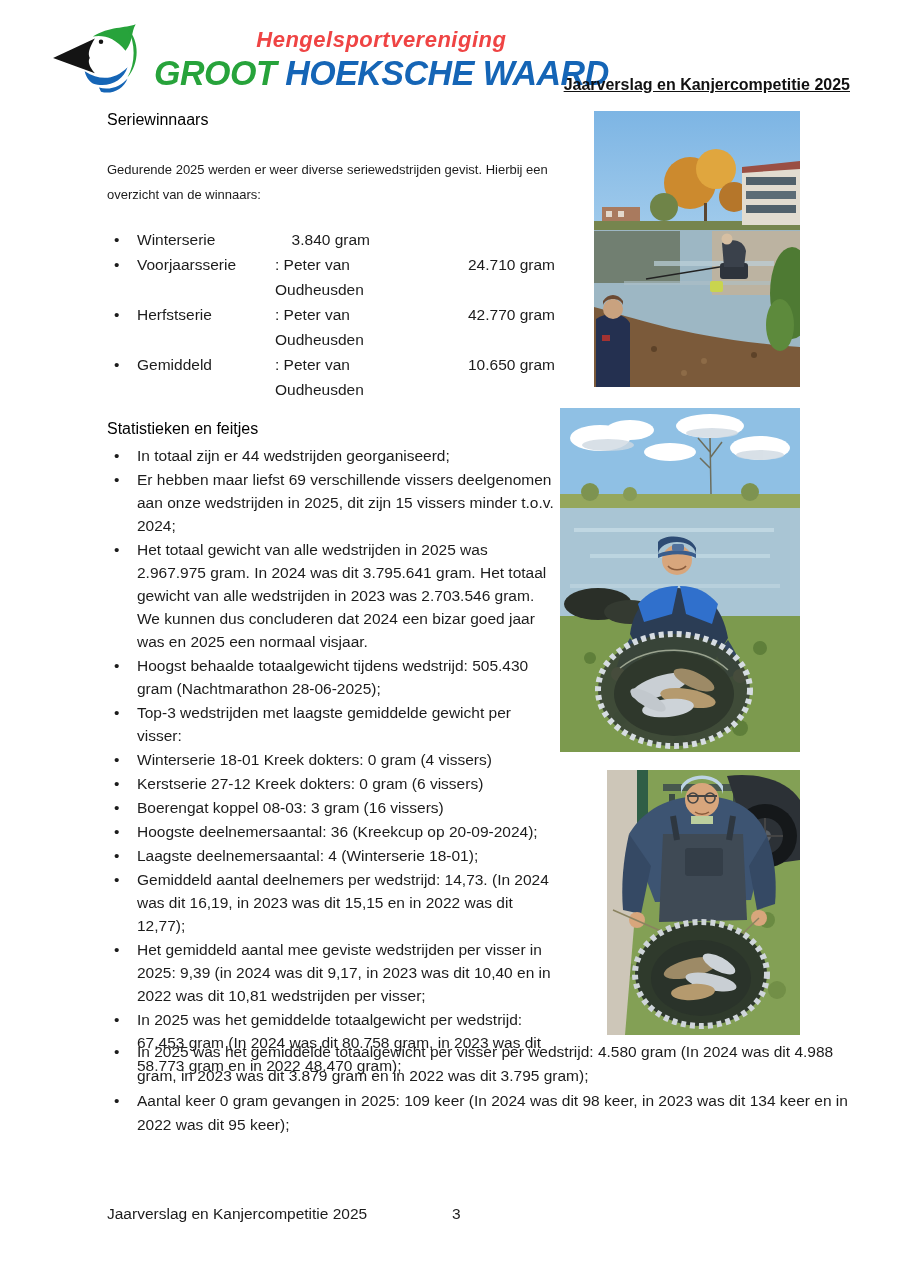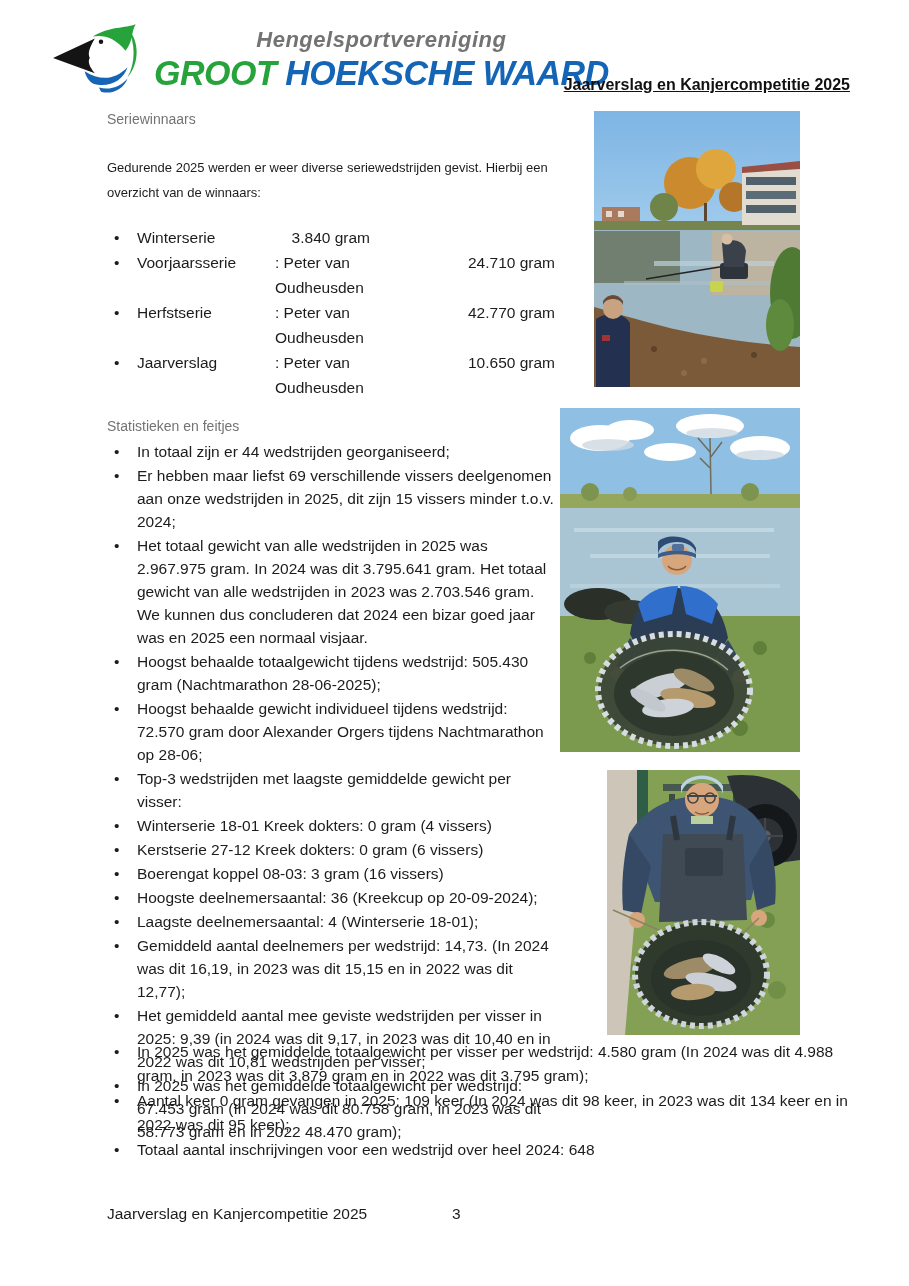--- a/index.html
+++ b/index.html
@@ -12,38 +12,38 @@
     background: #ffffff;
     overflow: hidden;
   }
 
   
   .header { position: absolute; top: 22px; left: 50px; right: 45px; height: 80px; }
   .logo { position: absolute; left: 0; top: 2px; display: flex; align-items: center; }
   .fish { width: 102px; height: 70px; }
   .logo-text { margin-left: 2px; text-align: center; }
   .logo-line1 {
-    font-style: italic; font-weight: 700; font-size: 22px; color: #737373;
+    font-style: italic; font-weight: 700; font-size: 22px; color: #ef4444;
     letter-spacing: 0.5px;
   }
   .logo-line2 {
     font-style: italic; font-weight: 800; font-size: 34px; letter-spacing: -0.5px;
     transform: scaleY(1.05); white-space: nowrap;
   }
   .logo-groot { color: #27a33b; }
   .logo-hw { color: #1565b6; }
   .doc-title {
     position: absolute; right: 14px; bottom: 8px;
     font-weight: 700; font-size: 16px; text-decoration: underline; color: #111;
   }
 
   
   .text-col { position: absolute; left: 107px; top: 111px; width: 472px; }
   h2.sec-title {
-    color: #737373; font-weight: 400; font-size: 14px; margin: 0 0 6px 0;
+    color: #000000; font-weight: 400; font-size: 16px; margin: 0 0 6px 0;
   }
   .intro { font-size: 13px; line-height: 25px; margin-bottom: 20px; margin-top: 28px; }
 
   .serie-list { list-style: none; width: 448px; margin-bottom: 18px; }
   .serie-row { display: flex; line-height: 25px; font-size: 15.5px; position: relative; padding-left: 30px; gap: 20px; }
   .serie-row::before { content: "\2022"; position: absolute; left: 7px; }
   .serie-name { width: 118px; flex: 0 0 118px; }
   .serie-winner { flex: 1; }
   .serie-weight { flex: 0 0 95px; text-align: right; }
 
@@ -114,50 +114,48 @@
         <span class="serie-name">Voorjaarsserie</span>
         <span class="serie-winner">: Peter van Oudheusden</span>
         <span class="serie-weight">24.710 gram</span>
       </li>
       <li class="serie-row">
         <span class="serie-name">Herfstserie</span>
         <span class="serie-winner">: Peter van Oudheusden</span>
         <span class="serie-weight">42.770 gram</span>
       </li>
       <li class="serie-row">
-        <span class="serie-name">Jaarverslag</span>
+        <span class="serie-name">Gemiddeld</span>
         <span class="serie-winner">: Peter van Oudheusden</span>
         <span class="serie-weight">10.650 gram</span>
       </li>
     </ul>
 
     <h2 class="sec-title stats-title">Statistieken en feitjes</h2>
 
     <ul class="stats-list narrow">
       <li>In totaal zijn er 44 wedstrijden georganiseerd;</li>
       <li>Er hebben maar liefst 69 verschillende vissers deelgenomen aan onze wedstrijden in 2025, dit zijn 15 vissers minder t.o.v. 2024;</li>
       <li>Het totaal gewicht van alle wedstrijden in 2025 was 2.967.975 gram. In 2024 was dit 3.795.641 gram. Het totaal gewicht van alle wedstrijden in 2023 was 2.703.546 gram. We kunnen dus concluderen dat 2024 een bizar goed jaar was en 2025 een normaal visjaar.</li>
       <li>Hoogst behaalde totaalgewicht tijdens wedstrijd: 505.430 gram (Nachtmarathon 28-06-2025);</li>
-      <li>Hoogst behaalde gewicht individueel tijdens wedstrijd: 72.570 gram door Alexander Orgers tijdens Nachtmarathon op 28-06;</li>
       <li>Top-3 wedstrijden met laagste gemiddelde gewicht per visser:</li>
       <li>Winterserie 18-01 Kreek dokters: 0 gram (4 vissers)</li>
       <li>Kerstserie 27-12 Kreek dokters: 0 gram (6 vissers)</li>
       <li>Boerengat koppel 08-03: 3 gram (16 vissers)</li>
       <li>Hoogste deelnemersaantal: 36 (Kreekcup op 20-09-2024);</li>
       <li>Laagste deelnemersaantal: 4 (Winterserie 18-01);</li>
       <li>Gemiddeld aantal deelnemers per wedstrijd: 14,73. (In 2024 was dit 16,19, in 2023 was dit 15,15 en in 2022 was dit 12,77);</li>
       <li>Het gemiddeld aantal mee geviste wedstrijden per visser in 2025: 9,39 (in 2024 was dit 9,17, in 2023 was dit 10,40 en in 2022 was dit 10,81 wedstrijden per visser;</li>
       <li>In 2025 was het gemiddelde totaalgewicht per wedstrijd: 67.453 gram (In 2024 was dit 80.758 gram, in 2023 was dit 58.773 gram en in 2022 48.470 gram);</li>
     </ul>
   </div>
 
   <ul class="stats-list full">
     <li>In 2025 was het gemiddelde totaalgewicht per visser per wedstrijd: 4.580 gram (In 2024 was dit 4.988 gram, in 2023 was dit 3.879 gram en in 2022 was dit 3.795 gram);</li>
     <li>Aantal keer 0 gram gevangen in 2025: 109 keer (In 2024 was dit 98 keer, in 2023 was dit 134 keer en in 2022 was dit 95 keer);</li>
-    <li>Totaal aantal inschrijvingen voor een wedstrijd over heel 2024: 648</li>
   </ul>
 
   <svg id="photo1" class="photo" viewBox="0 0 206 276" preserveAspectRatio="none" aria-hidden="true">
     <defs>
       <linearGradient id="sky1" x1="0" y1="0" x2="0" y2="1">
         <stop offset="0" stop-color="#7db5e4"></stop>
           <stop offset="1" stop-color="#cfe7f5"></stop>
       </linearGradient>
     </defs>
     <rect width="206" height="276" fill="url(#sky1)"></rect>

